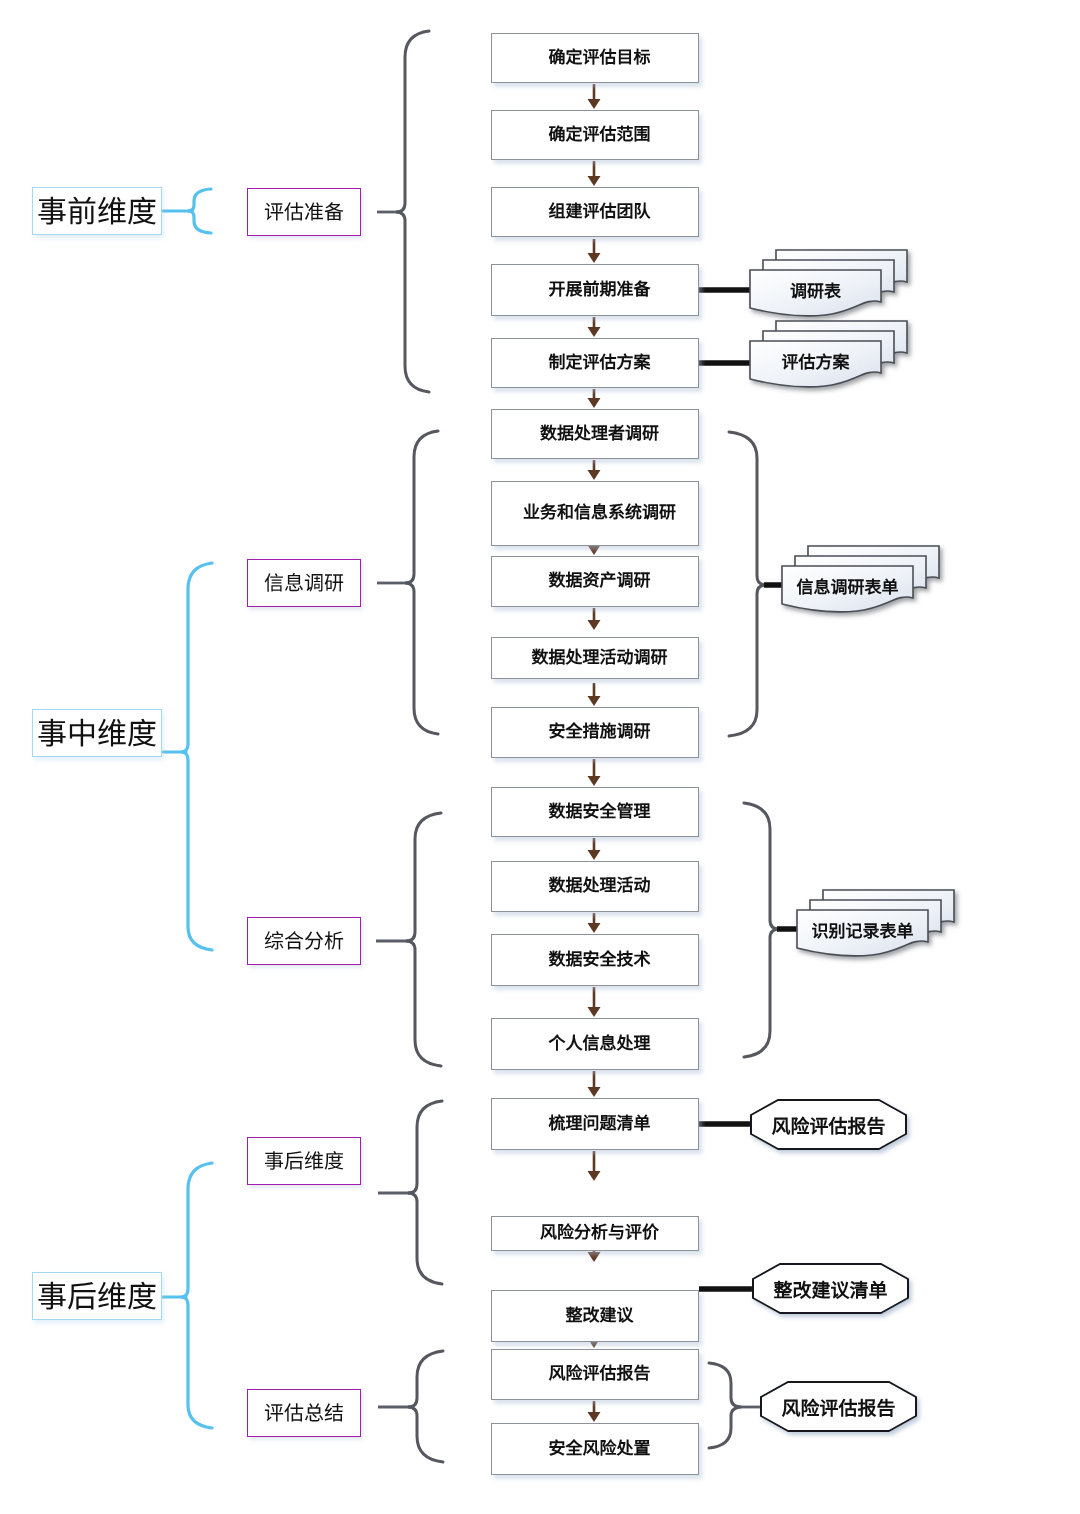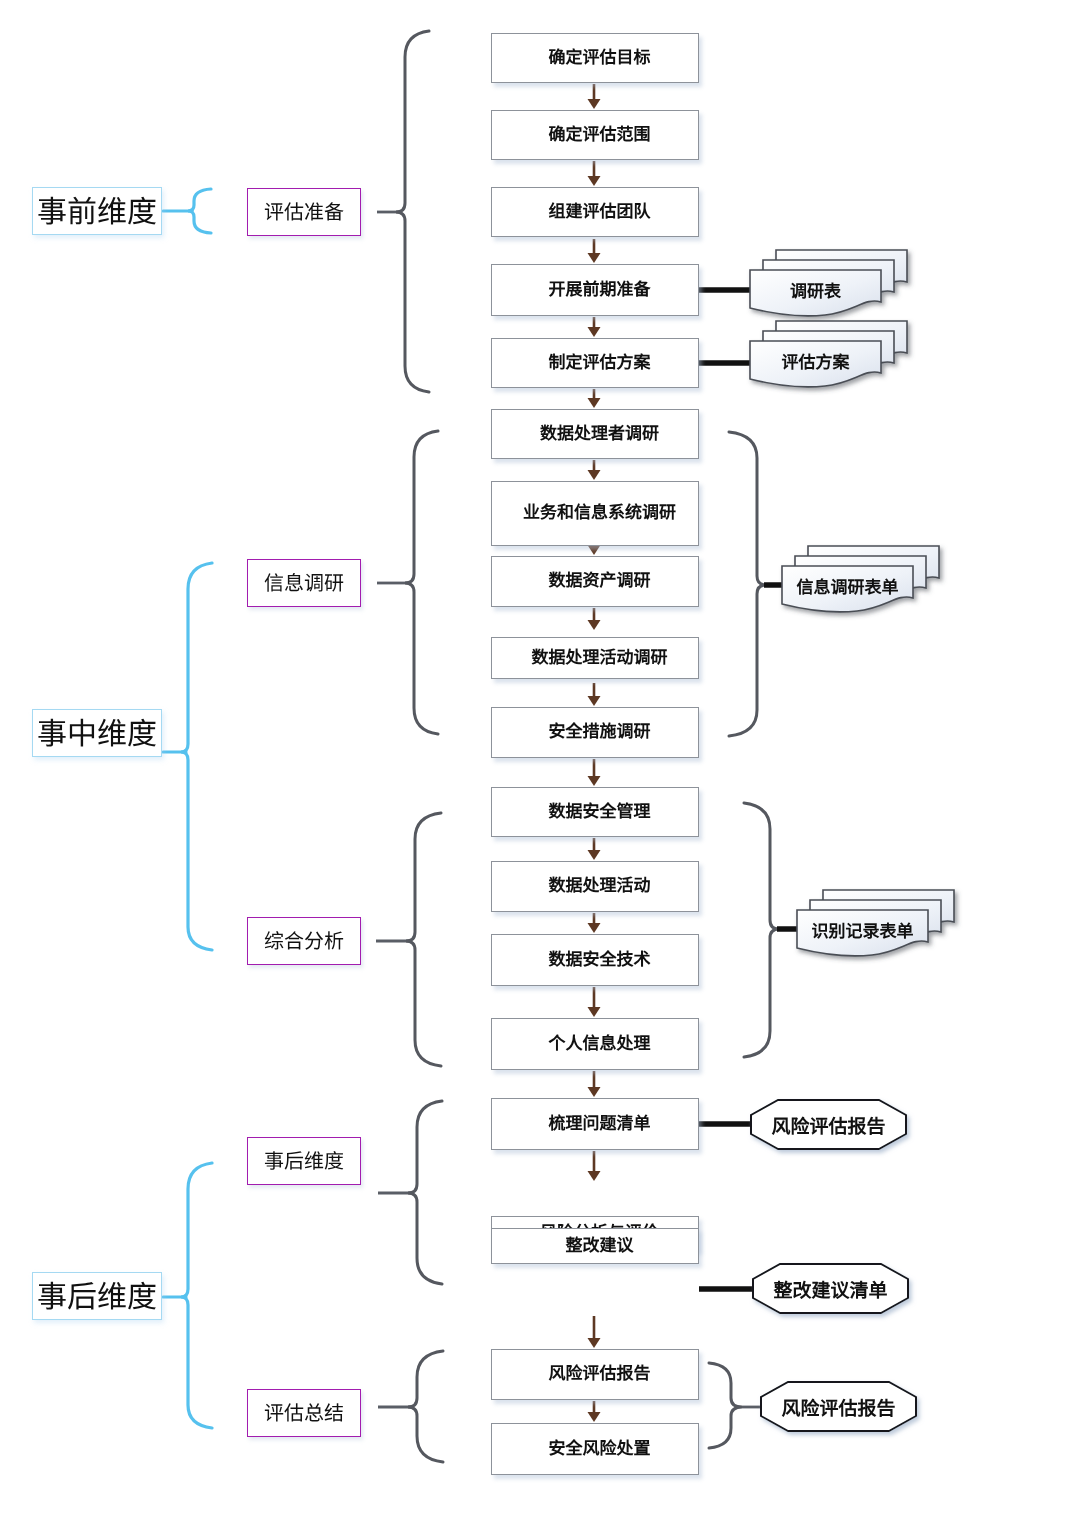--- a/index.html
+++ b/index.html
@@ -212,21 +212,21 @@
   </div>
 <div class="box step" style="top:1018px;height:52px">
     <span>个人信息处理</span>
   </div>
 <div class="box step" style="top:1098px;height:52px">
     <span>梳理问题清单</span>
   </div>
 <div class="box step" style="top:1216px;height:35px">
     <span>风险分析与评价</span>
   </div>
-<div class="box step" style="top:1228px;height:36px">
+<div class="box step" style="top:1290px;height:52px">
     <span>整改建议</span>
   </div>
 <div class="box step" style="top:1349px;height:51px">
     <span>风险评估报告</span>
   </div>
 <div class="box step" style="top:1423px;height:52px">
     <span>安全风险处置</span>
   </div>
 
 <div class="doc-label" style="left:750px;top:270px">调研表</div>

